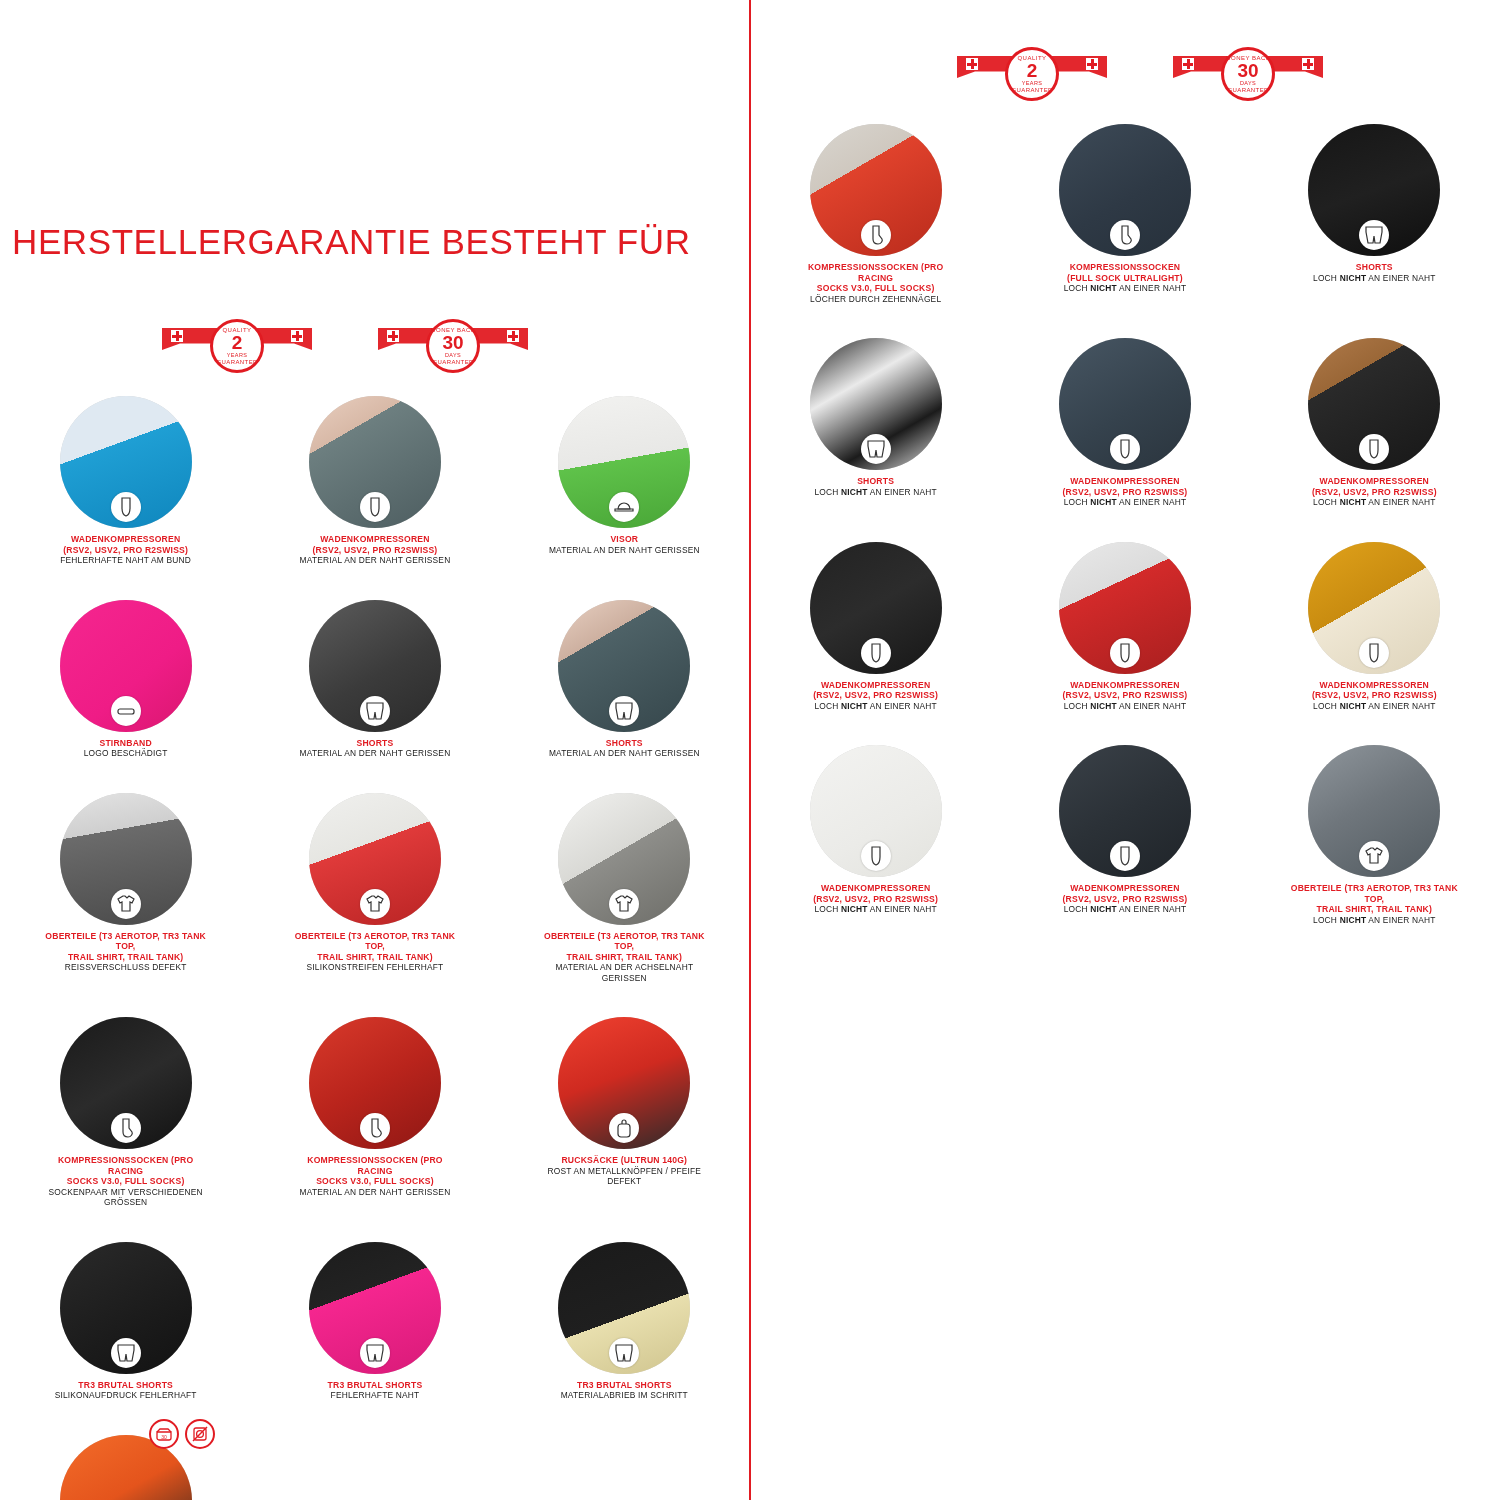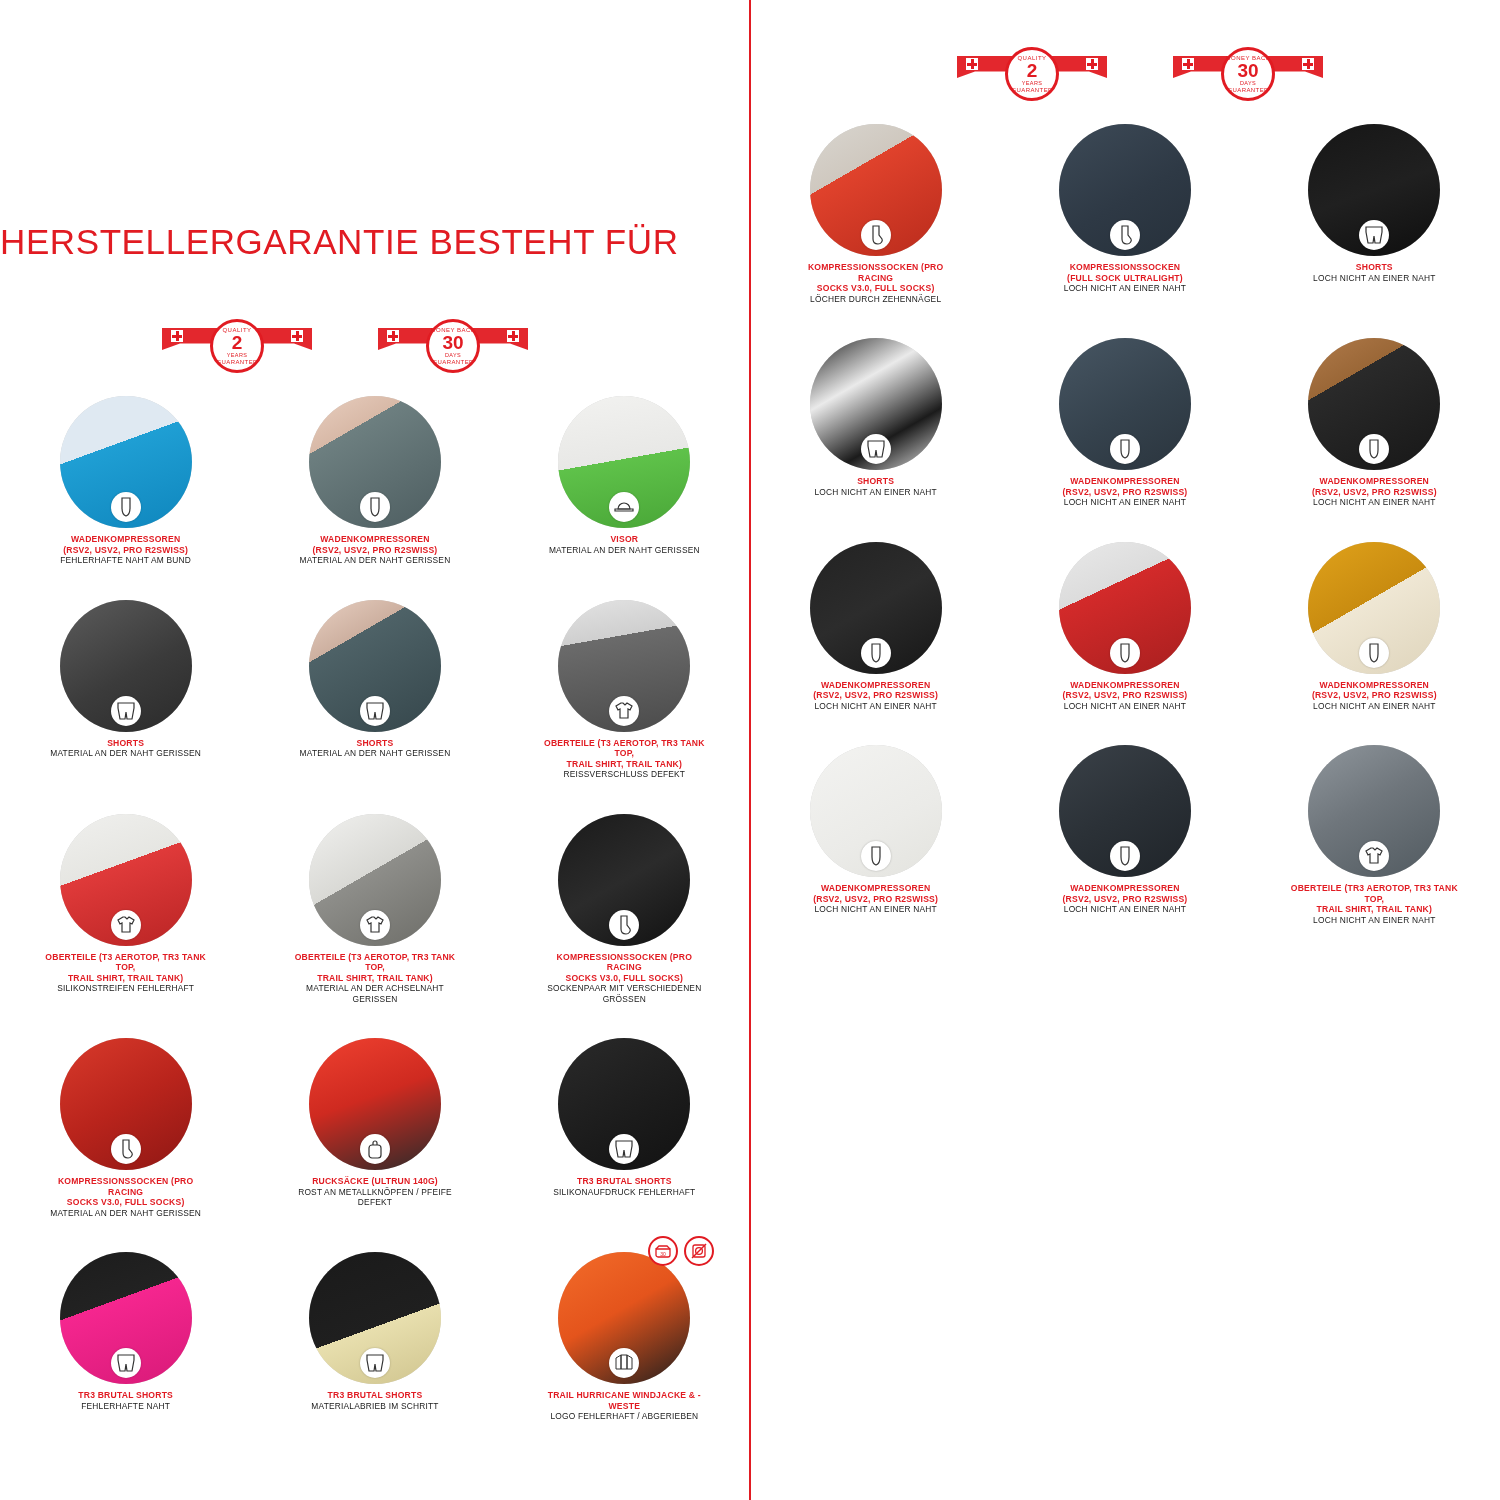--- a/index.html
+++ b/index.html
@@ -38,21 +38,21 @@
     position: relative;
   }
 
   .col-head {
     margin-top: 212px;
     height: 60px;
     display: flex;
     align-items: center;
     white-space: nowrap;
   }
-  .col-left .col-head { justify-content: flex-start; }
+  .col-left .col-head { justify-content: flex-start; padding-left: 12px; }
   .col-right .col-head { justify-content: flex-start; padding-left: 36px; }
 
   .col-head .title {
     font-size: 35px;
     letter-spacing: 0.6px;
     color: #e11b22;
     font-weight: 400;
   }
   .col-head .title.bold { font-weight: bold; }
 
@@ -202,21 +202,21 @@
     font-weight: bold;
     text-transform: uppercase;
   }
   .cap .desc {
     color: #1a1a1a;
     font-size: 8.4px;
     line-height: 10.5px;
     letter-spacing: 0.2px;
     text-transform: uppercase;
   }
-  .cap .desc b { font-weight: normal; }
+  .cap .desc b { font-weight: bold; }
 
   .care-icons {
     position: absolute;
     right: 18px;
     top: -16px;
     display: flex;
     gap: 6px;
   }
   .care-icon {
     width: 26px;
@@ -316,20 +316,36 @@
             </div>
           </div>
           <div class="cap">
             <div class="prod">VISOR</div>
             <div class="desc">MATERIAL AN DER NAHT GERISSEN</div>
           </div>
         </div>
         <div class="cell cell-rel">
           <div class="photo-wrap">
             <div class="photo">
+              <div class="bg" style="background:linear-gradient(140deg,#f5268f 0%,#ef1c86 60%,#d9176f 100%);"></div>
+            </div>
+            <div class="pin">
+              <svg width="20" height="14" viewBox="0 0 20 14">
+                <rect x="2" y="5" width="16" height="5" rx="2" fill="none" stroke="#333" stroke-width="1.2"></rect>
+              </svg>
+            </div>
+          </div>
+          <div class="cap">
+            <div class="prod">STIRNBAND</div>
+            <div class="desc">LOGO BESCHÄDIGT</div>
+          </div>
+        </div>
+        <div class="cell cell-rel">
+          <div class="photo-wrap">
+            <div class="photo">
               <div class="bg" style="background:linear-gradient(150deg,#5c5c5c 0%,#3b3b3b 55%,#2a2a2a 100%);"></div>
             </div>
             <div class="pin">
               <svg width="20" height="18" viewBox="0 0 20 18">
                 <path d="M2 1h16v5l-2 11h-5l-1-7-1 7H4L2 6V1z" fill="none" stroke="#333" stroke-width="1.2"></path>
               </svg>
             </div>
           </div>
           <div class="cap">
             <div class="prod">SHORTS</div>

